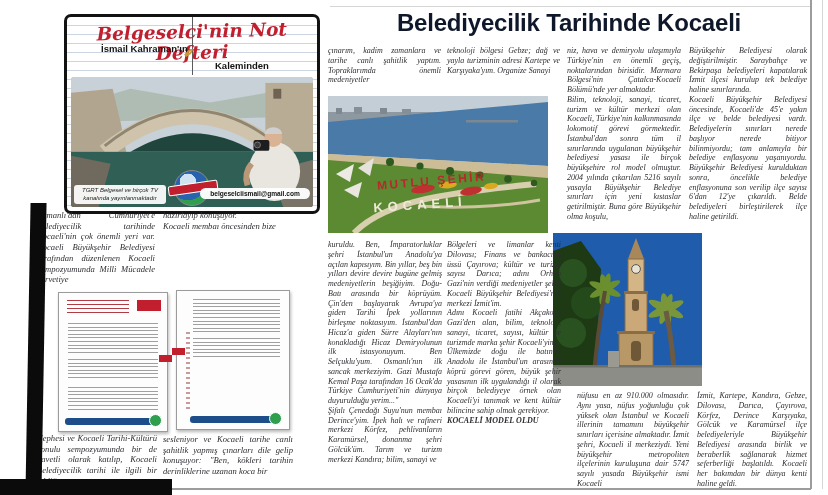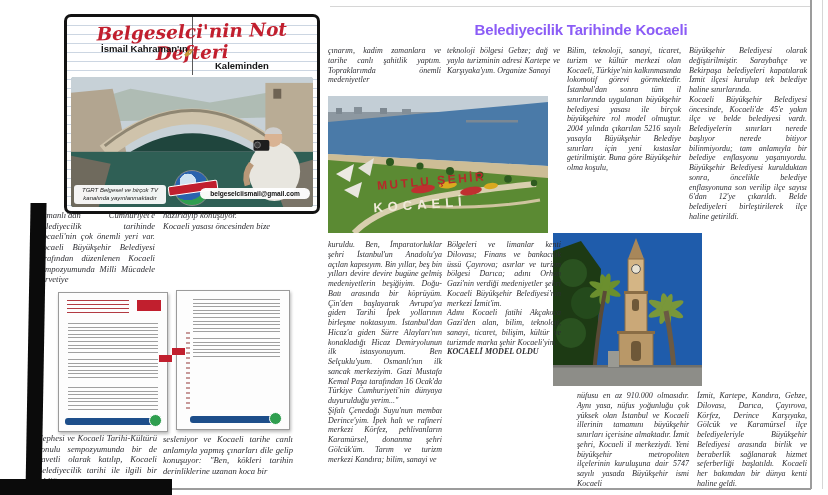--- a/index.html
+++ b/index.html
@@ -4,23 +4,23 @@
 <style>
   html,body{margin:0;padding:0;background:#ececec;}
   .page{position:relative;width:828px;height:495px;background:#ffffff;overflow:hidden;
         font-family:"Liberation Serif",serif;}
   
   .col{position:absolute;font-style:italic;font-size:8px;line-height:1.22;
        color:#2e2e33;text-align:justify;}
   .col.big{font-size:8.6px;line-height:1.25;}
   .col p{margin:0;}
   .caps{font-weight:bold;letter-spacing:.1px;}
-  .headline{position:absolute;left:330px;top:10px;width:478px;margin:12px;text-align:center;
-            font-family:"Liberation Sans",sans-serif;font-weight:bold;font-size:15px;
-            line-height:1.1;color:#8b5cf6;letter-spacing:-.2px;}
+  .headline{position:absolute;left:330px;top:10px;width:478px;margin:0;text-align:center;
+            font-family:"Liberation Sans",sans-serif;font-weight:bold;font-size:24px;
+            line-height:1.1;color:#0f172a;letter-spacing:-.2px;}
   
   .masthead{position:absolute;left:64px;top:14px;width:256px;height:200px;
             border:3px solid #121212;border-radius:7px;box-sizing:border-box;
             background:repeating-linear-gradient(to bottom,#ffffff 0,#ffffff 8px,#ccd6e2 8px,#ccd6e2 9px);}
   .mh-spine{position:absolute;left:50%;top:0;width:1px;height:58px;background:#5a5a5a;}
   .mh-title{position:absolute;top:4px;left:0;right:0;text-align:center;
             font-family:"DejaVu Serif",serif;font-style:italic;font-weight:bold;
             font-size:18.5px;color:var(--accent_red);transform:rotate(-1.5deg);}
   .mh-by{position:absolute;font-family:"Liberation Sans",sans-serif;font-weight:bold;
          font-size:9.5px;color:#141414;}
@@ -109,20 +109,21 @@
 
   <h1 class="headline">Belediyecilik Tarihinde Kocaeli</h1>
 
   <div class="col" style="left:328px;top:46px;width:113px;">
     <p>çınarım, kadim zamanlara ve tarihe canlı şahitlik yaptım. Topraklarımda önemli medeniyetler</p>
   </div>
   <div class="col" style="left:447px;top:46px;width:113px;">
     <p>teknoloji bölgesi Gebze; dağ ve yayla turizminin adresi Kartepe ve Karşıyaka'yım. Organize Sanayi</p>
   </div>
   <div class="col" style="left:567px;top:46px;width:114px;">
+    <p>niz, hava ve demiryolu ulaşımıyla Türkiye'nin en önemli geçiş, noktalarından birisidir. Marmara Bölgesi'nin Çatalca-Kocaeli Bölümü'nde yer almaktadır.</p>
     <p>Bilim, teknoloji, sanayi, ticaret, turizm ve kültür merkezi olan Kocaeli, Türkiye'nin kalkınmasında lokomotif görevi görmektedir. İstanbul'dan sonra tüm il sınırlarında uygulanan büyükşehir belediyesi yasası ile birçok büyükşehire rol model olmuştur. 2004 yılında çıkarılan 5216 sayılı yasayla Büyükşehir Belediye sınırları için yeni kıstaslar getirilmiştir. Buna göre Büyükşehir olma koşulu,</p>
   </div>
   <div class="col" style="left:689px;top:46px;width:118px;">
     <p>Büyükşehir Belediyesi olarak değiştirilmiştir. Saraybahçe ve Bekirpaşa belediyeleri kapatılarak İzmit ilçesi kurulup tek belediye haline sınırlarında.</p>
     <p>Kocaeli Büyükşehir Belediyesi öncesinde, Kocaeli'de 45'e yakın ilçe ve belde belediyesi vardı. Belediyelerin sınırları nerede başlıyor nerede bitiyor bilinmiyordu; tam anlamıyla bir belediye enflasyonu yaşanıyordu. Büyükşehir Belediyesi kurulduktan sonra, öncelikle belediye enflasyonuna son verilip ilçe sayısı 6'dan 12'ye çıkarıldı. Belde belediyeleri birleştirilerek ilçe haline getirildi.</p>
   </div>
 
   <div class="photo park">
     <svg viewBox="0 0 220 137" preserveAspectRatio="none">
       <rect width="220" height="137" fill="#c3ced6"></rect>
@@ -189,43 +190,44 @@
       <rect x="0" y="132" width="149" height="2.5" fill="#6f6f6a"></rect>
       <rect x="55" y="118" width="11" height="16" fill="#9a9a93"></rect>
     </svg>
   </div>
 
   <div class="col" style="left:328px;top:240px;width:114px;">
     <p>kuruldu. Ben, İmparatorluklar şehri İstanbul'un Anadolu'ya açılan kapısıyım. Bin yıllar, beş bin yılları devire devire bugüne gelmiş medeniyetlerin beşiğiyim. Doğu-Batı arasında bir köprüyüm. Çin'den başlayarak Avrupa'ya giden Tarihi İpek yollarının birleşme noktasıyım. İstanbul'dan Hicaz'a giden Sürre Alayları'nın konakladığı Hicaz Demiryolunun ilk istasyonuyum. Ben Selçuklu'yum. Osmanlı'nın ilk sancak merkeziyim. Gazi Mustafa Kemal Paşa tarafından 16 Ocak'da Türkiye Cumhuriyeti'nin dünyaya duyurulduğu yerim..."</p>
     <p>Şifalı Çenedağı Suyu'nun membaı Derince'yim. İpek halı ve rafineri merkezi Körfez, pehlivanların Karamürsel, donanma şehri Gölcük'üm. Tarım ve turizm merkezi Kandıra; bilim, sanayi ve</p>
   </div>
   <div class="col" style="left:447px;top:240px;width:114px;">
-    <p>Bölgeleri ve limanlar kenti Dilovası; Finans ve bankacılık üssü Çayırova; asırlar ve turizm bölgesi Darıca; adını Orhan Gazi'nin verdiği medeniyetler şehri Kocaeli Büyükşehir Belediyesi'nin merkezi İzmit'im.</p>
-    <p>Adını Kocaeli fatihi Akçakoca Gazi'den alan, bilim, teknoloji, sanayi, ticaret, bilişim, kültür ve turizmde marka şehir Kocaeli'yim.</p>
+    <p>Bölgeleri ve limanlar kenti Dilovası; Finans ve bankacılık üssü Çayırova; kültür ve turizm sayısı Darıca; adını Orhan Gazi'nin verdiği medeniyetler şehri Kocaeli Büyükşehir Belediyesi'nin merkezi İzmit'im.</p>
+    <p>Adını Kocaeli fatihi Akçakoca Gazi'den alan, bilim, teknoloji, sanayi, ticaret, sayısı, kültür ve turizmde marka şehir Kocaeli'yim.</p>
+    <p>Ülkemizde doğu ile batının, Anadolu ile İstanbul'un arasında köprü görevi gören, büyük şehir yasasının ilk uygulandığı il olarak birçok belediyeye örnek olan Kocaeli'yi tanımak ve kent kültür bilincine sahip olmak gerekiyor.</p>
     <p class="caps">KOCAELİ MODEL OLDU</p>
   </div>
   <div class="col" style="left:577px;top:391px;width:112px;">
     <p>nüfusu en az 910.000 olmasıdır. Aynı yasa, nüfus yoğunluğu çok yüksek olan İstanbul ve Kocaeli illerinin tamamını büyükşehir sınırları içerisine almaktadır. İzmit şehri, Kocaeli il merkeziydi. Yeni büyükşehir metropoliten ilçelerinin kuruluşuna dair 5747 sayılı yasada Büyükşehir ismi Kocaeli</p>
   </div>
   <div class="col" style="left:697px;top:391px;width:110px;">
     <p>İzmit, Kartepe, Kandıra, Gebze, Dilovası, Darıca, Çayırova, Körfez, Derince Karşıyaka, Gölcük ve Karamürsel ilçe belediyeleriyle Büyükşehir Belediyesi arasında birlik ve beraberlik sağlanarak hizmet seferberliği başlatıldı. Kocaeli her bakımdan bir dünya kenti haline geldi.</p>
   </div>
 
   <div class="col big" style="left:37px;top:210px;width:118px;">
     <p>Osmanlı'dan Cumhuriyet'e Belediyecilik tarihinde Kocaeli'nin çok önemli yeri var. Kocaeli Büyükşehir Belediyesi tarafından düzenlenen Kocaeli Sempozyumunda Milli Mücadele Servetiye</p>
   </div>
   <div class="col big" style="left:163px;top:210px;width:129px;">
     <p>hazırlayıp konuşuyor.</p>
-    <p>Kocaeli yasası öncesinden bize</p>
+    <p>Kocaeli membaı öncesinden bize</p>
   </div>
   <div class="col big" style="left:37px;top:433px;width:120px;">
     <p>Cephesi ve Kocaeli Tarihi-Kültürü konulu sempozyumunda bir de davetli olarak katılıp, Kocaeli Belediyecilik tarihi ile ilgili bir tebliğ</p>
   </div>
   <div class="col big" style="left:163px;top:434px;width:130px;">
-    <p>sesleniyor ve Kocaeli tarihe canlı anlamıyla yapmış çınarları dile gelip konuşuyor: "Ben, kökleri tarihin derinliklerine uzanan koca bir</p>
+    <p>sesleniyor ve Kocaeli tarihe canlı şahitlik yapmış çınarları dile gelip konuşuyor: "Ben, kökleri tarihin derinliklerine uzanan koca bir</p>
   </div>
 
   <div class="docpage" style="left:58px;top:292px;width:108px;height:138px;">
     <div class="dlines red" style="left:7%;top:5%;width:58%;height:12%;"></div>
     <div class="dflag" style="right:6%;top:5%;width:22%;height:8%;"></div>
     <div class="dlines" style="left:8%;top:22%;width:84%;height:22%;"></div>
     <div class="dlines" style="left:8%;top:48%;width:84%;height:16%;"></div>
     <div class="dlines" style="left:8%;top:68%;width:84%;height:18%;"></div>
     <div class="dtab" style="right:-5px;top:45%;"></div>
     <div class="dfoot" style="left:6%;right:12%;bottom:4%;"></div>

